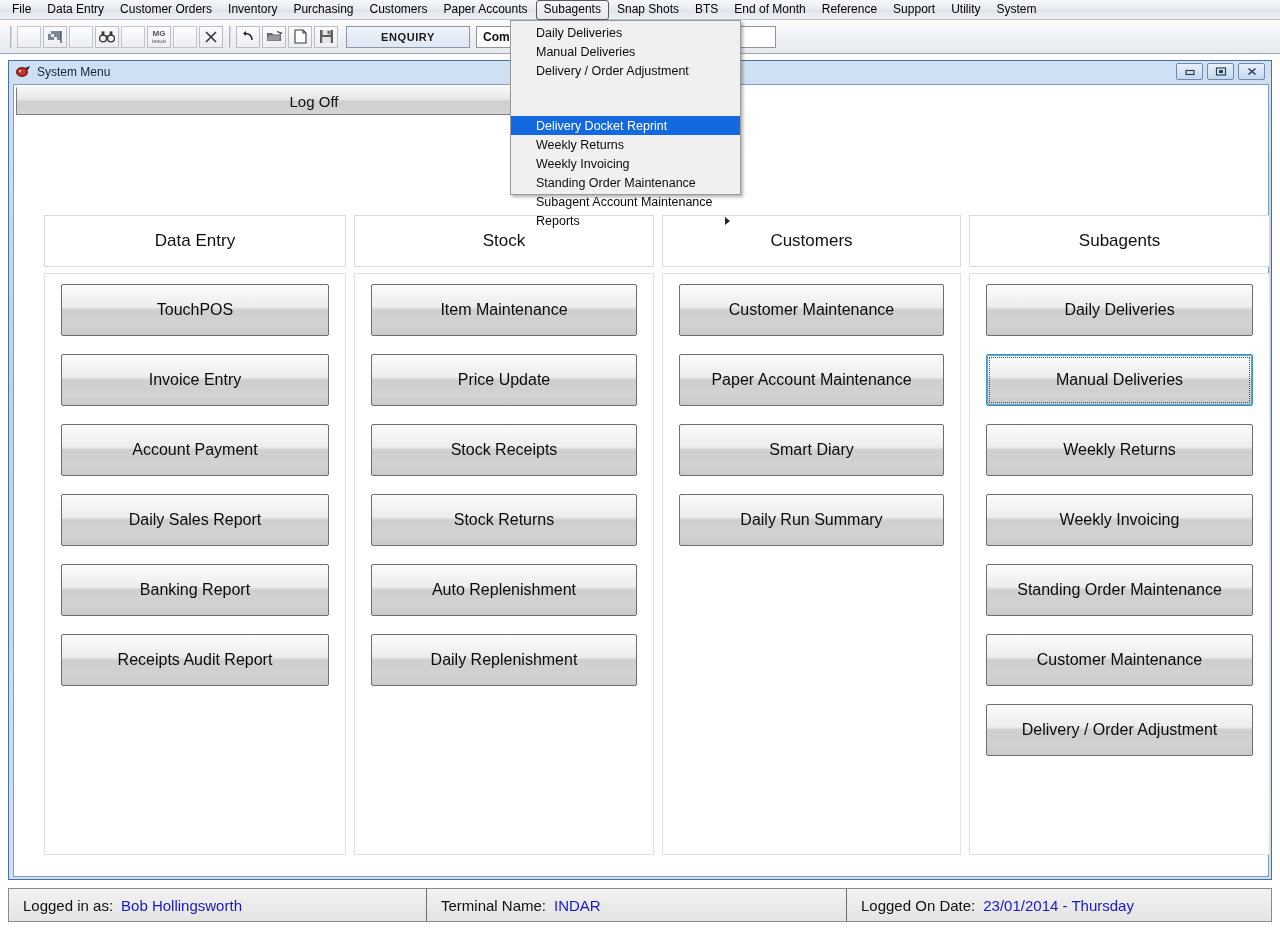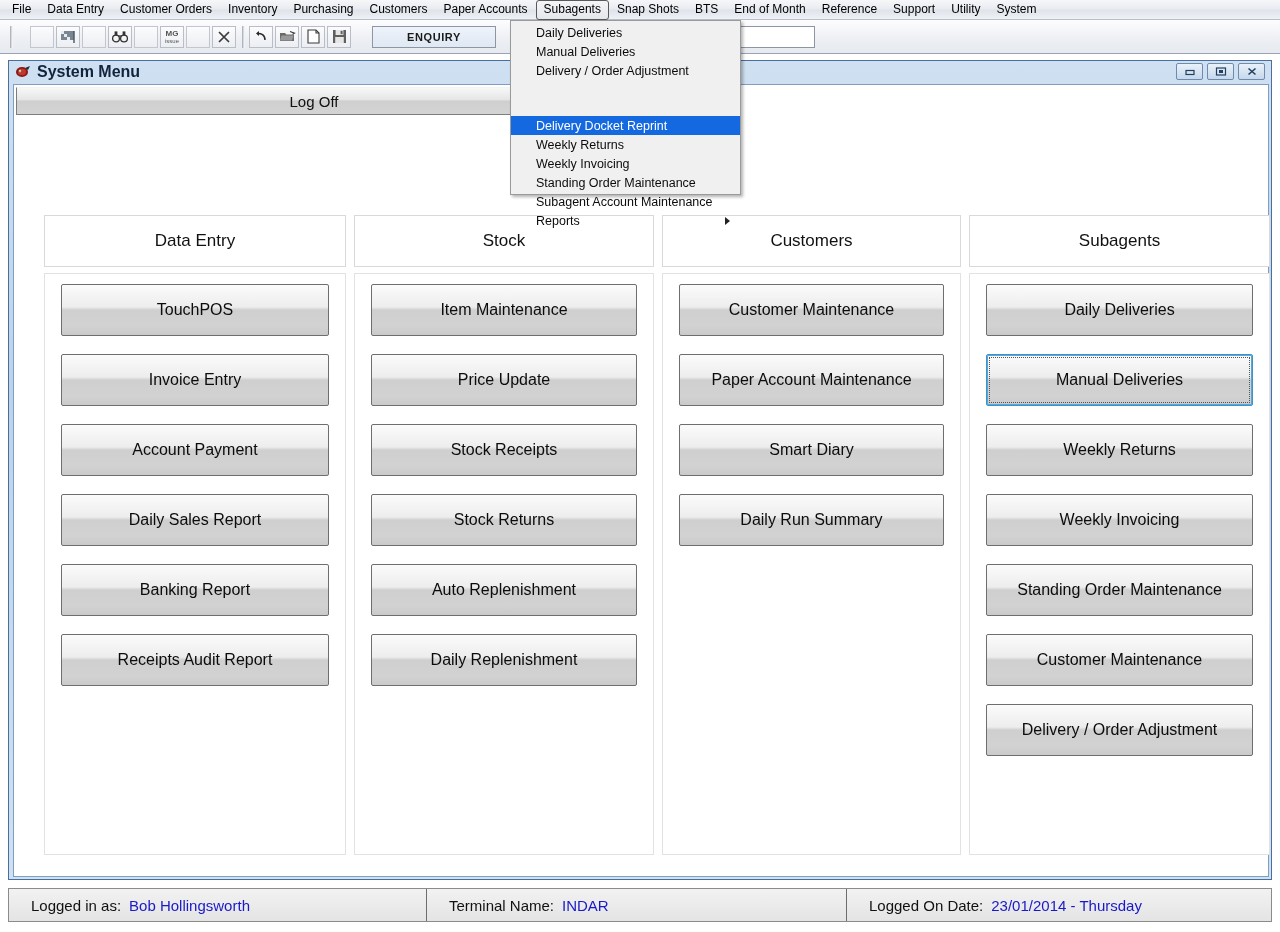--- a/index.html
+++ b/index.html
@@ -34,21 +34,20 @@
     border-radius: 3px;
   }
 
   
   #toolbar {
     position: absolute; left: 0; top: 20px; width: 1280px; height: 34px;
     background: linear-gradient(to bottom, #fdfdfe 0%, #eef0f4 55%, #e6e9ef 100%);
     border-bottom: 1px solid #9aa4b4;
     display: flex; align-items: center;
     padding-left: 6px;
-    gap: 13px;
   }
   .tb-sep {
     width: 3px; height: 22px; margin: 0 4px;
     background: linear-gradient(to right, #c8ccd4, #ffffff);
     border-left: 1px solid #b0b6c0;
   }
   .tb-btn {
     width: 24px; height: 22px; margin-right: 2px;
     border: 1px solid #b9bdc6;
     background: linear-gradient(to bottom, #fcfcfd, #eceef2);
@@ -101,21 +100,21 @@
     height: 22px; width: 100%;
     display: flex; align-items: center;
     padding-left: 6px;
     position: relative;
   }
   #child-icon {
     width: 16px; height: 16px; margin-right: 6px;
     position: relative;
   }
   #child-title-text {
-    font-size: 16px; color: #10243c; font-weight: bold;
+    font-size: 12px; color: #10243c;
   }
   #win-controls {
     position: absolute; right: 6px; top: 2px;
     display: flex; gap: 4px;
   }
   .win-btn {
     width: 27px; height: 17px;
     border: 1px solid #6e8bae;
     border-radius: 2px;
     background: linear-gradient(to bottom, #e9f1fa, #c6d8ec);
@@ -203,21 +202,21 @@
   
   #statusbar {
     position: absolute; left: 8px; top: 888px;
     width: 1264px; height: 34px;
     border: 1px solid #8b8b8b;
     background: linear-gradient(to bottom, #f2f2f2, #e4e4e4);
     display: flex; align-items: stretch;
   }
   .status-cell {
     display: flex; align-items: center;
-    padding-left: 22px;
+    padding-left: 14px;
     font-size: 15px; color: #111;
     white-space: nowrap;
   }
   .status-cell .val { color: #1919c8; margin-left: 8px; }
   #status-user { width: 418px; border-right: 1px solid #6d6d6d; }
   #status-term { width: 420px; border-right: 1px solid #6d6d6d; }
   #status-date { flex: 1; }
 
   
   #dropdown {

